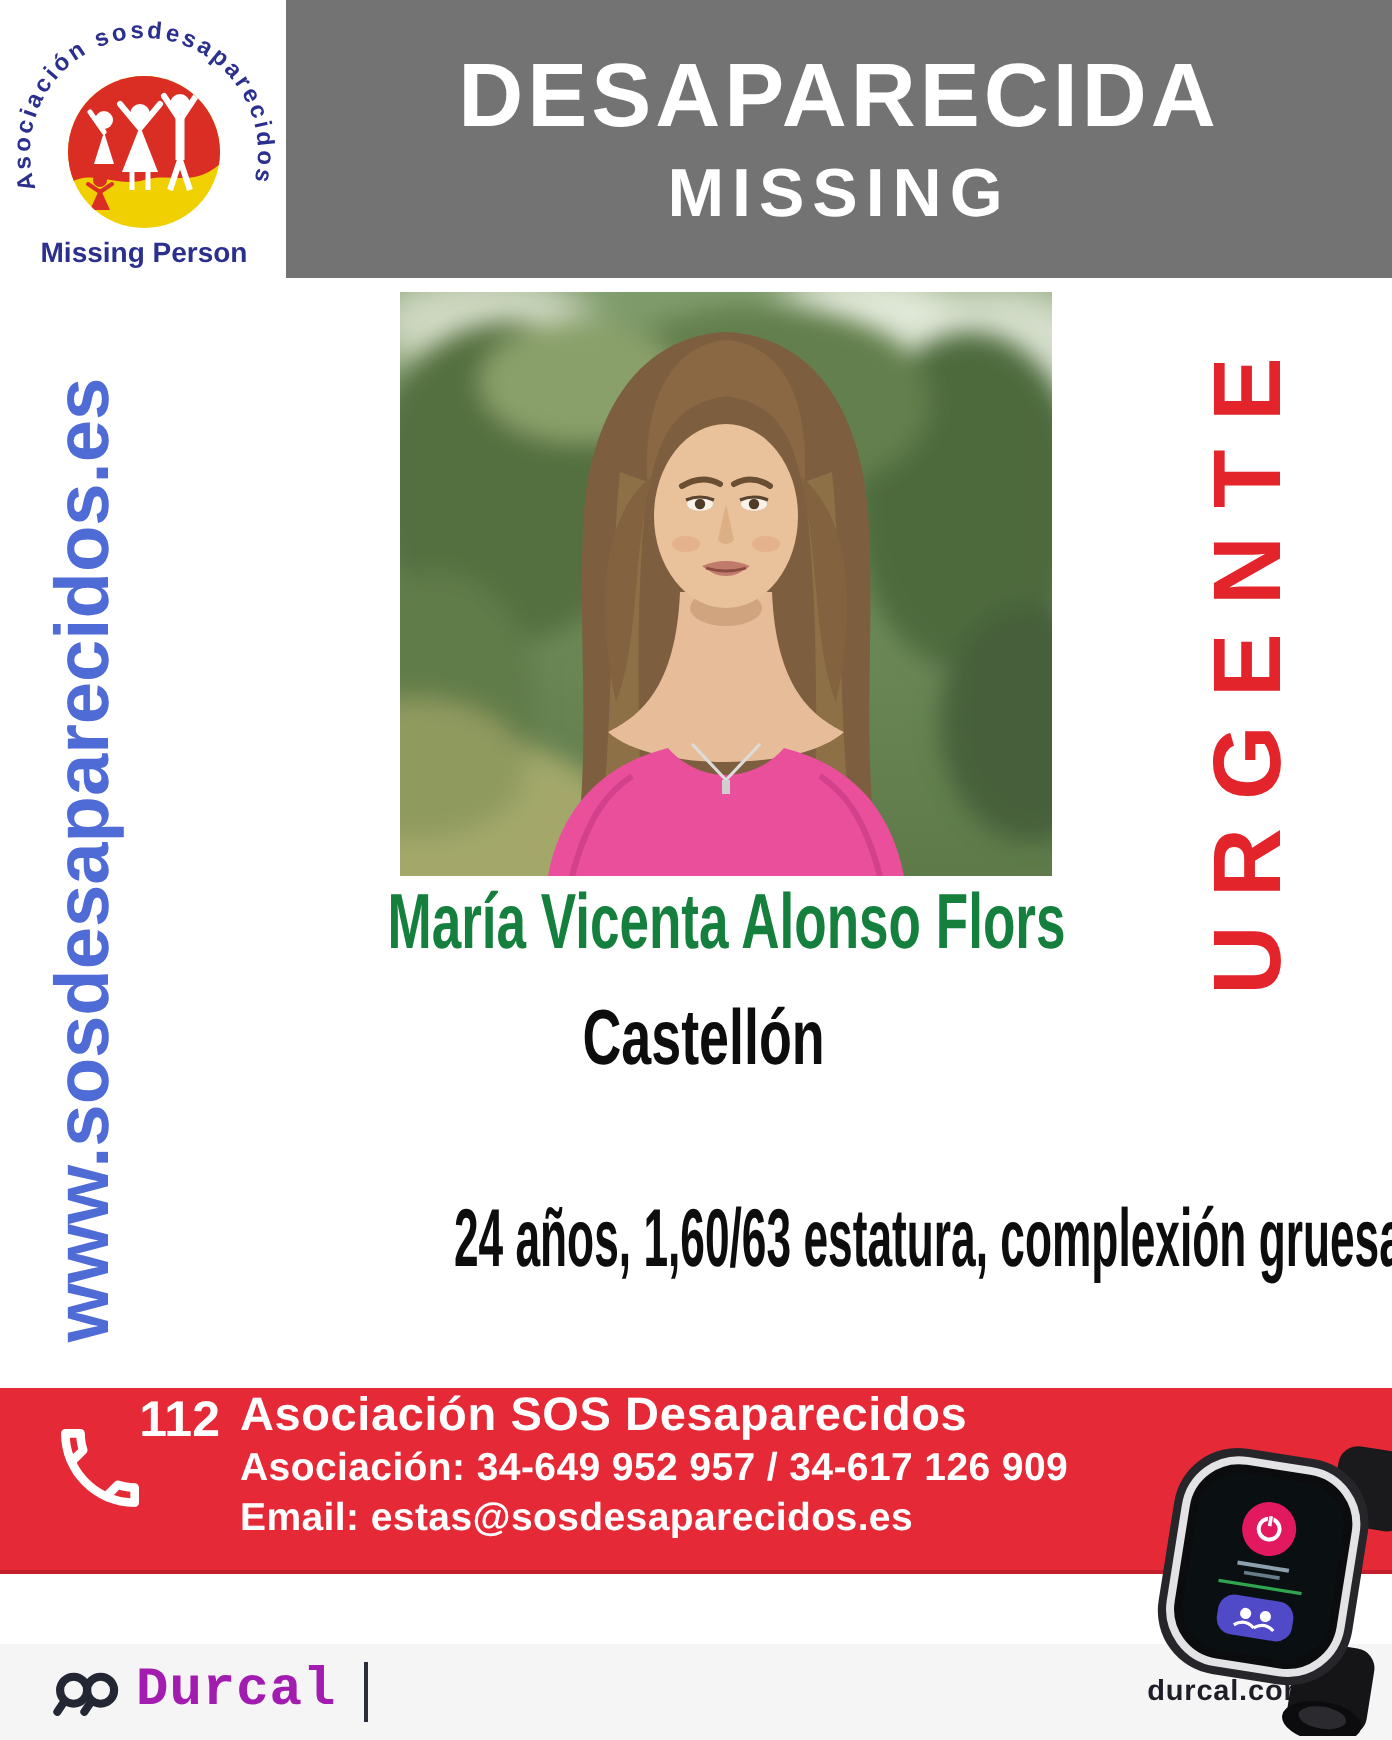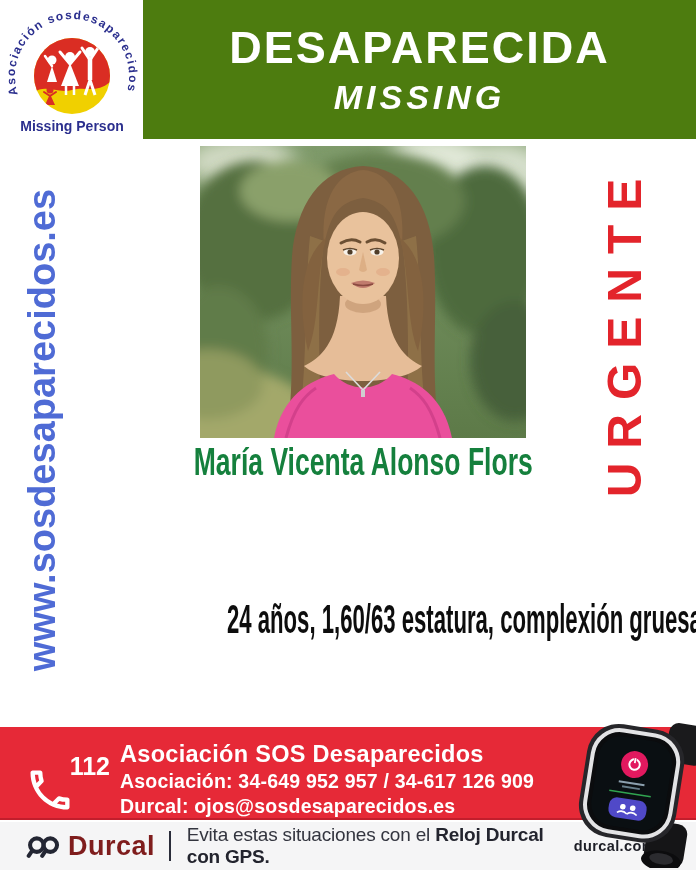--- a/index.html
+++ b/index.html
@@ -3,25 +3,25 @@
 <meta charset="utf-8">
 <style>
   html,body{margin:0;padding:0;background:#ffffff;}
   .poster{
     position:relative;width:696px;height:870px;background:#ffffff;overflow:hidden;
     font-family:"Liberation Sans", sans-serif;
   }
   
   .logo-area{position:absolute;left:0;top:0;width:143px;height:140px;background:#fff;}
   .banner{
-    position:absolute;left:143px;top:0;width:553px;height:139px;background:#4d7c0f;
+    position:absolute;left:143px;top:0;width:553px;height:139px;background:#737373;
     color:#fff;display:flex;flex-direction:column;align-items:center;justify-content:center;gap:4px;
   }
   .banner-title{font-size:45px;font-weight:800;letter-spacing:2px;}
-  .banner-sub{font-size:34px;font-weight:600;font-style:italic;letter-spacing:4px;}
+  .banner-sub{font-size:34px;font-weight:600;letter-spacing:4px;}
   
   .vtext-left{
     position:absolute;top:405px;left:-238px;width:560px;height:50px;line-height:50px;
     text-align:center;transform:rotate(-90deg);font-size:38px;font-weight:700;color:#4f6bd5;
   }
   .vtext-right{
     position:absolute;top:305px;left:455px;width:340px;height:52px;line-height:52px;
     text-align:center;transform:rotate(-90deg);font-size:48px;font-weight:800;
     color:#e3242b;letter-spacing:14px;
   }
@@ -34,40 +34,40 @@
     font-size:39px;font-weight:800;color:#15803d;line-height:44px;}
   .name-line .cond{transform:scaleX(0.68);}
   .date-block{position:absolute;top:499px;left:8px;width:688px;text-align:center;
     font-size:39px;font-weight:800;color:#0d0d0d;line-height:42px;}
   .date-block .cond{transform:scaleX(0.69);}
   .desc-block{position:absolute;top:588px;left:0;width:696px;text-align:center;
     font-size:41px;font-weight:800;color:#0d0d0d;line-height:63px;}
   .desc-block .cond{transform:scaleX(0.54);}
   
   .footer{
-    position:absolute;left:0;top:727px;width:696px;height:93px;background:#e62937;
-    border-bottom:2px solid #c21e2c;display:flex;align-items:flex-end;color:#fff;
+    position:absolute;left:0;top:694px;width:696px;height:93px;background:#e62937;
+    border-bottom:2px solid #c21e2c;display:flex;align-items:flex-start;color:#fff;
     box-sizing:border-box;padding-left:24px;
   }
   .badge-112{position:relative;width:86px;height:68px;flex:0 0 auto;margin-right:10px;}
   .badge-112 svg{position:absolute;left:0;bottom:2px;}
   .badge-112 .num{position:absolute;right:0;top:2px;font-size:25px;font-weight:800;}
   .footer-text{display:flex;flex-direction:column;gap:2px;}
   .org-name{font-size:23.5px;font-weight:800;letter-spacing:.3px;}
   .contact-line{font-size:19.5px;font-weight:600;letter-spacing:.2px;}
   .contact-line .strong{font-weight:800;margin-top:48px;}
   
   .watch{position:absolute;top:718px;right:-12px;width:132px;height:150px;z-index:9;}
   
   .bottombar{
     position:absolute;left:0;top:822px;width:696px;height:48px;background:#f5f5f6;
     display:flex;align-items:center;box-sizing:border-box;padding-left:26px;
   }
   .durcal-brand{display:flex;align-items:center;gap:6px;}
-  .durcal-brand .brand-name{font-size:27px;font-weight:800;color:#7f1d1d;letter-spacing:.5px;}
+  .durcal-brand .brand-name{font-size:27px;font-weight:800;color:#a21caf;letter-spacing:.5px;font-family:Liberation Mono, monospace;}
   .bar-divider{width:2px;height:30px;background:#2a2d3a;margin:0 16px 0 14px;}
   .tagline{font-size:19px;font-weight:500;color:#33353f;letter-spacing:-.2px;}
   .tagline .strong{font-weight:800;color:#23242e;}
   .website{margin-left:auto;margin-right:41px;font-size:14.5px;font-weight:800;color:#1d1e26;letter-spacing:.4px;}
 </style>
 </head>
 <body>
 
 <div class="poster">
 
@@ -178,41 +178,42 @@
       <path d="M124 100 C 120 48 140 26 163 24 C 188 26 206 48 202 100 C 196 70 188 56 163 52 C 138 56 130 70 124 100 Z" fill="#8a6844"></path>
       <path d="M126 92 C 116 130 120 175 108 205 C 98 160 100 112 126 92 Z" fill="#83623f"></path>
       <path d="M200 92 C 210 130 206 175 218 205 C 228 160 226 112 200 92 Z" fill="#83623f"></path>
     </svg>
   </div>
 
   <div class="name-line">
     <span class="cond">María Vicenta Alonso Flors</span>
   </div>
   <div class="date-block">
+    <div><span class="cond">Castellón</span></div>
   </div>
   <div class="desc-block">
     <div><span class="cond">24 años, 1,60/63 estatura, complexión gruesa, pelo</span></div>
   </div>
 
   <div class="footer">
     <div class="badge-112">
       <svg width="52" height="52" viewBox="0 0 24 24">
         <path d="M6.54 5c.06.89.21 1.76.45 2.59l-1.2 1.2c-.41-1.2-.67-2.47-.76-3.79h1.51m9.86 12.02c.85.24 1.72.39 2.6.45v1.49c-1.32-.09-2.59-.35-3.8-.75l1.2-1.19M7.5 3H4c-.55 0-1 .45-1 1 0 9.39 7.61 17 17 17 .55 0 1-.45 1-1v-3.49c0-.55-.45-1-1-1-1.24 0-2.45-.2-3.57-.57-.1-.04-.21-.05-.31-.05-.26 0-.51.1-.71.29l-2.2 2.2c-2.83-1.44-5.15-3.75-6.59-6.59l2.2-2.21c.28-.26.36-.65.25-1C8.7 6.45 8.5 5.25 8.5 4c0-.55-.45-1-1-1z" fill="#ffffff"></path>
       </svg>
       <span class="num">112</span>
     </div>
     <div class="footer-text">
       <div class="org-name">Asociación SOS Desaparecidos</div>
       <div class="contact-line">
         <span>Asociación:</span>
         <span class="strong">34-649 952 957 / 34-617 126 909</span>
       </div>
       <div class="contact-line">
-        <span>Durcal:</span>
-        <span>ojos@sosdesaparecidos.es</span>
+        <span>Email:</span>
+        <span>estas@sosdesaparecidos.es</span>
       </div>
     </div>
   </div>
 
   <div class="watch">
     <svg width="132" height="150" viewBox="0 0 132 150">
       <g transform="rotate(9 66 70)">
         <rect x="84" y="0" width="38" height="40" rx="10" fill="#1a1a1c"></rect>
         <rect x="78" y="100" width="40" height="44" rx="10" fill="#151517"></rect>
         <ellipse cx="96" cy="139" rx="20" ry="10" fill="#0c0c0e"></ellipse>
@@ -238,20 +239,16 @@
   <div class="bottombar">
     <div class="durcal-brand">
       <svg width="36" height="28" viewBox="0 0 40 30">
         <circle cx="12" cy="14" r="7.5" fill="none" stroke="#232633" stroke-width="4.5"></circle>
         <circle cx="27" cy="14" r="7.5" fill="none" stroke="#232633" stroke-width="4.5"></circle>
         <path d="M7 20 L3 26 M22 20 L18 26" stroke="#232633" stroke-width="4.5" fill="none" stroke-linecap="round"></path>
       </svg>
       <span class="brand-name">Durcal</span>
     </div>
     <div class="bar-divider"></div>
-    <div class="tagline">
-      <span>Evita estas situaciones con el</span>
-      <span class="strong">Reloj Durcal con GPS.</span>
-    </div>
     <div class="website">durcal.com</div>
   </div>
 
 </div>
 
 </body></html>

